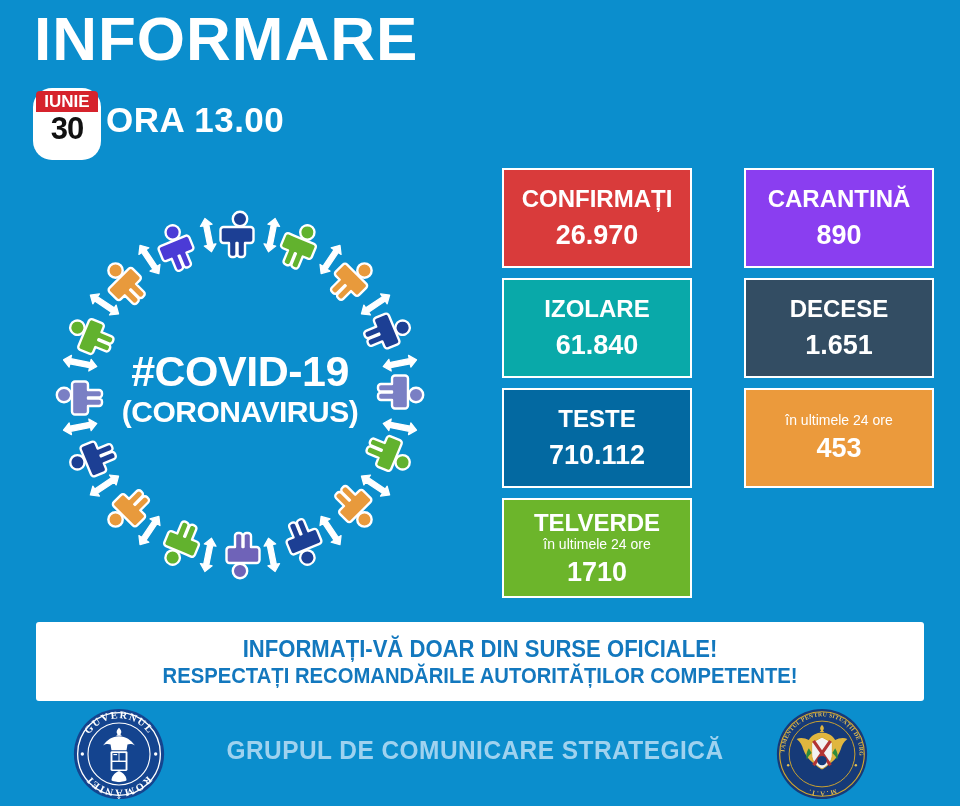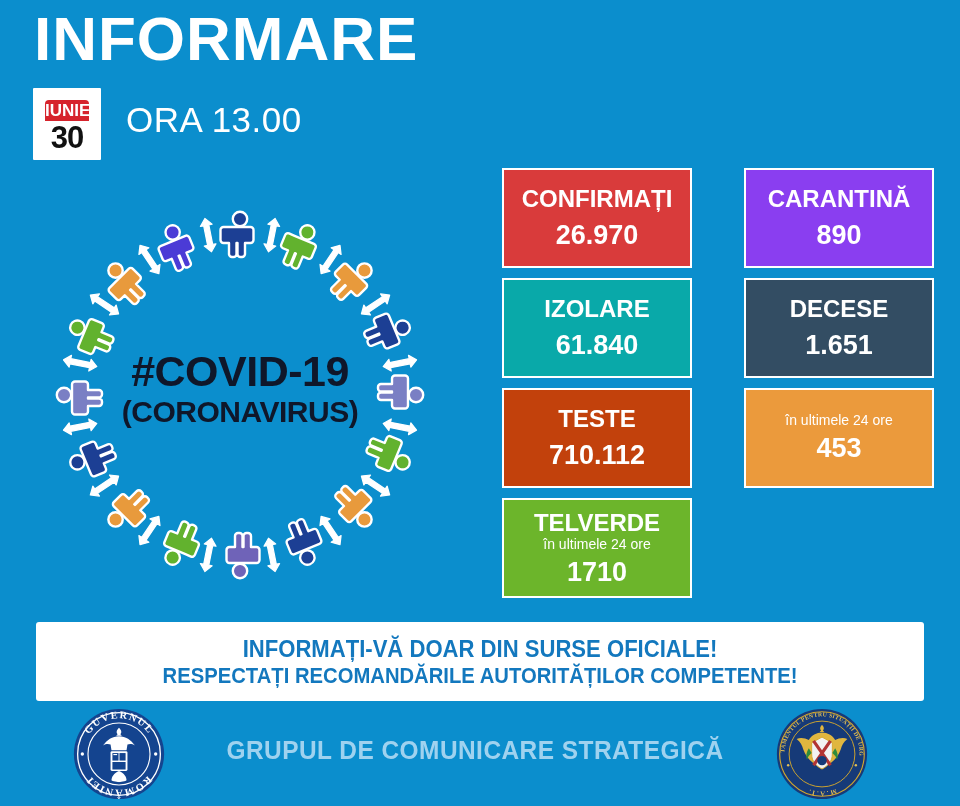--- a/index.html
+++ b/index.html
@@ -29,23 +29,23 @@
     letter-spacing: 1px;
     line-height: 1.05;
   }
   #calendar-icon {
     position: absolute;
     left: 33px;
     top: 88px;
     width: 68px;
     height: 72px;
     background: #ffffff;
-    border-radius: 1px;
+    border-radius: 19px;
     box-sizing: border-box;
-    padding: 12px;
+    padding: 3px;
     display: flex;
     flex-direction: column;
   }
   #calendar-month {
     background: #d6232c;
     color: #ffffff;
     font-size: 17px;
     font-weight: bold;
     text-align: center;
     line-height: 21px;
@@ -57,44 +57,44 @@
     flex: 1;
     color: #111111;
     font-size: 31px;
     font-weight: bold;
     text-align: center;
     line-height: 33px;
     letter-spacing: -1px;
   }
   #header-time {
     position: absolute;
-    left: 126px;
+    left: 106px;
     top: 100px;
     font-size: 35px;
-    font-weight: normal;
+    font-weight: bold;
     color: #ffffff;
     letter-spacing: 0.5px;
   }
 
   
   #illustration {
     position: absolute;
     left: 40px;
     top: 190px;
     width: 400px;
     height: 410px;
   }
   #illustration svg { display: block; width: 100%; height: 100%; }
   #covid-wordmark {
     position: absolute;
     left: 0;
     top: 158px;
     width: 400px;
     text-align: center;
-    color: #0f172a;
+    color: #ffffff;
     pointer-events: none;
   }
   #covid-wordmark .line1 {
     font-size: 43px;
     font-weight: bold;
     letter-spacing: -0.5px;
     line-height: 46px;
   }
   #covid-wordmark .line2 {
     font-size: 30px;
@@ -356,21 +356,21 @@
     <div class="stat-card" style="background:#09a9a9">
       <div class="stat-label">IZOLARE</div>
       <div class="stat-value">61.840</div>
     </div>
 
     <div class="stat-card" style="background:#334d63">
       <div class="stat-label">DECESE</div>
       <div class="stat-value">1.651</div>
     </div>
 
-    <div class="stat-card" style="background:#c2410c">
+    <div class="stat-card" style="background:#0369a1">
       <div class="stat-label">TESTE</div>
       <div class="stat-value">710.112</div>
     </div>
 
     <div class="stat-card compact" style="background:#eb9a3c">
       <div class="stat-sub">în ultimele 24 ore</div>
       <div class="stat-value">453</div>
     </div>
 
     <div class="stat-card compact" style="background:#6cb52b">

